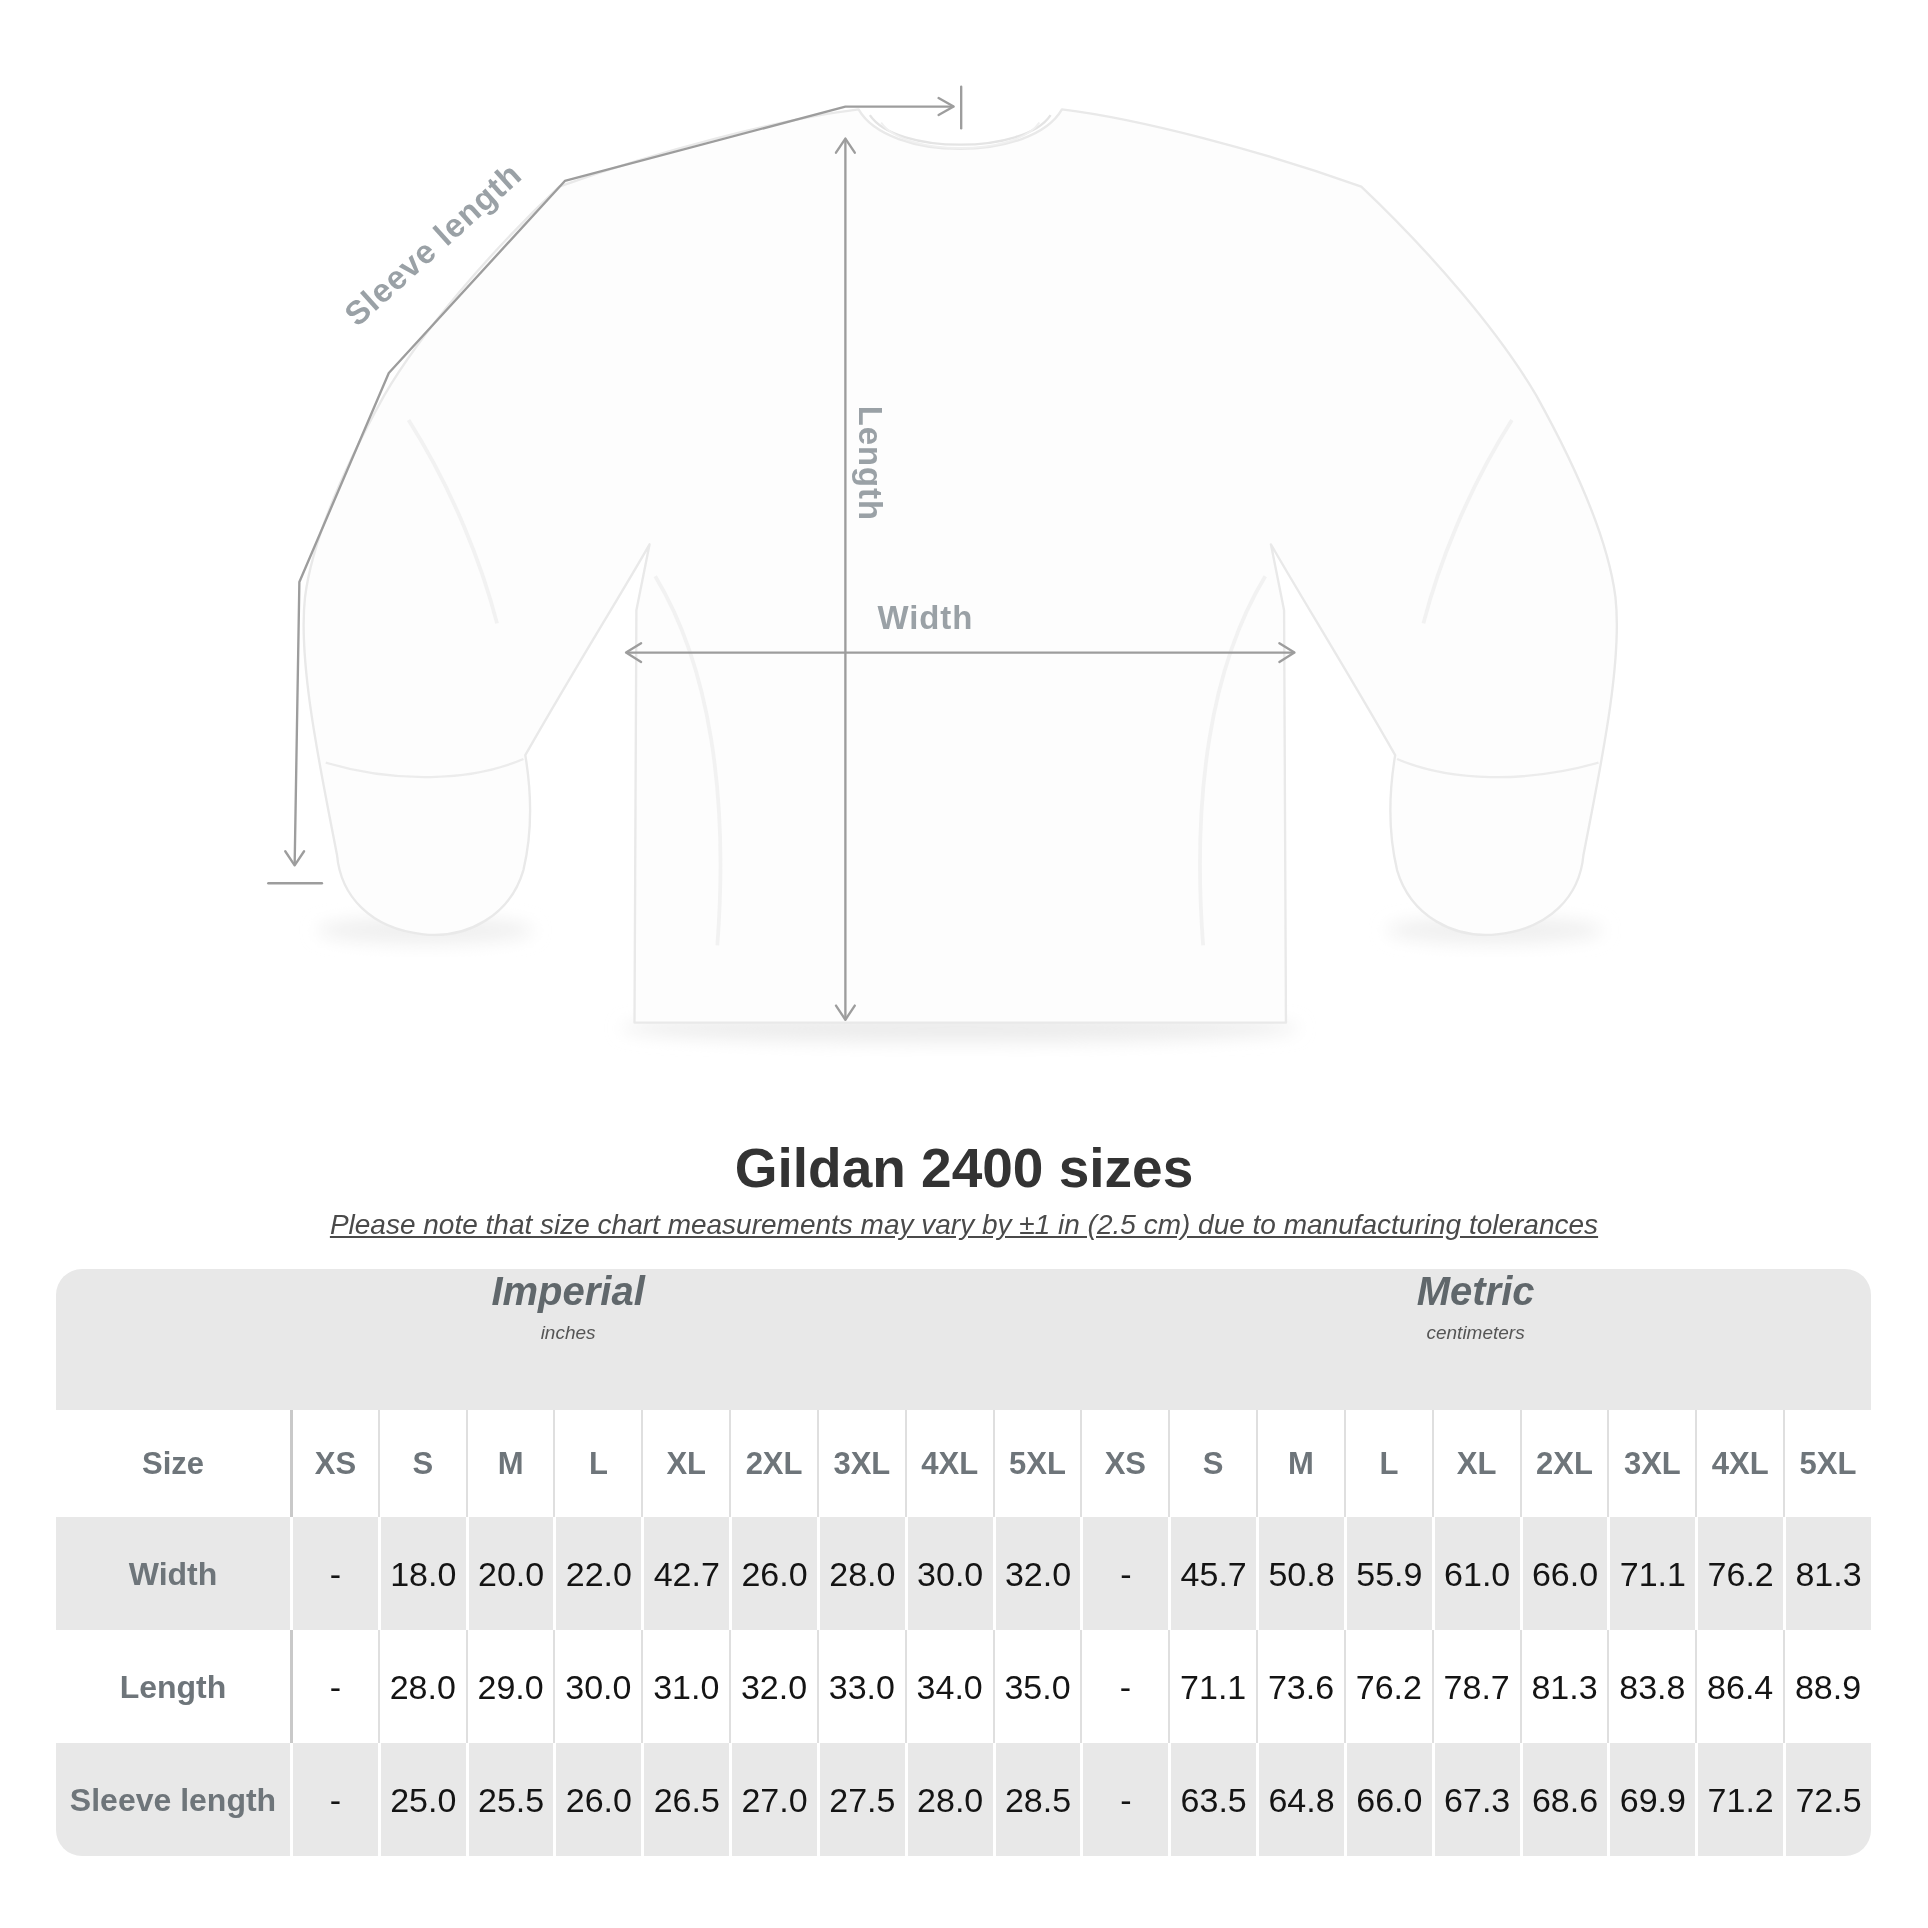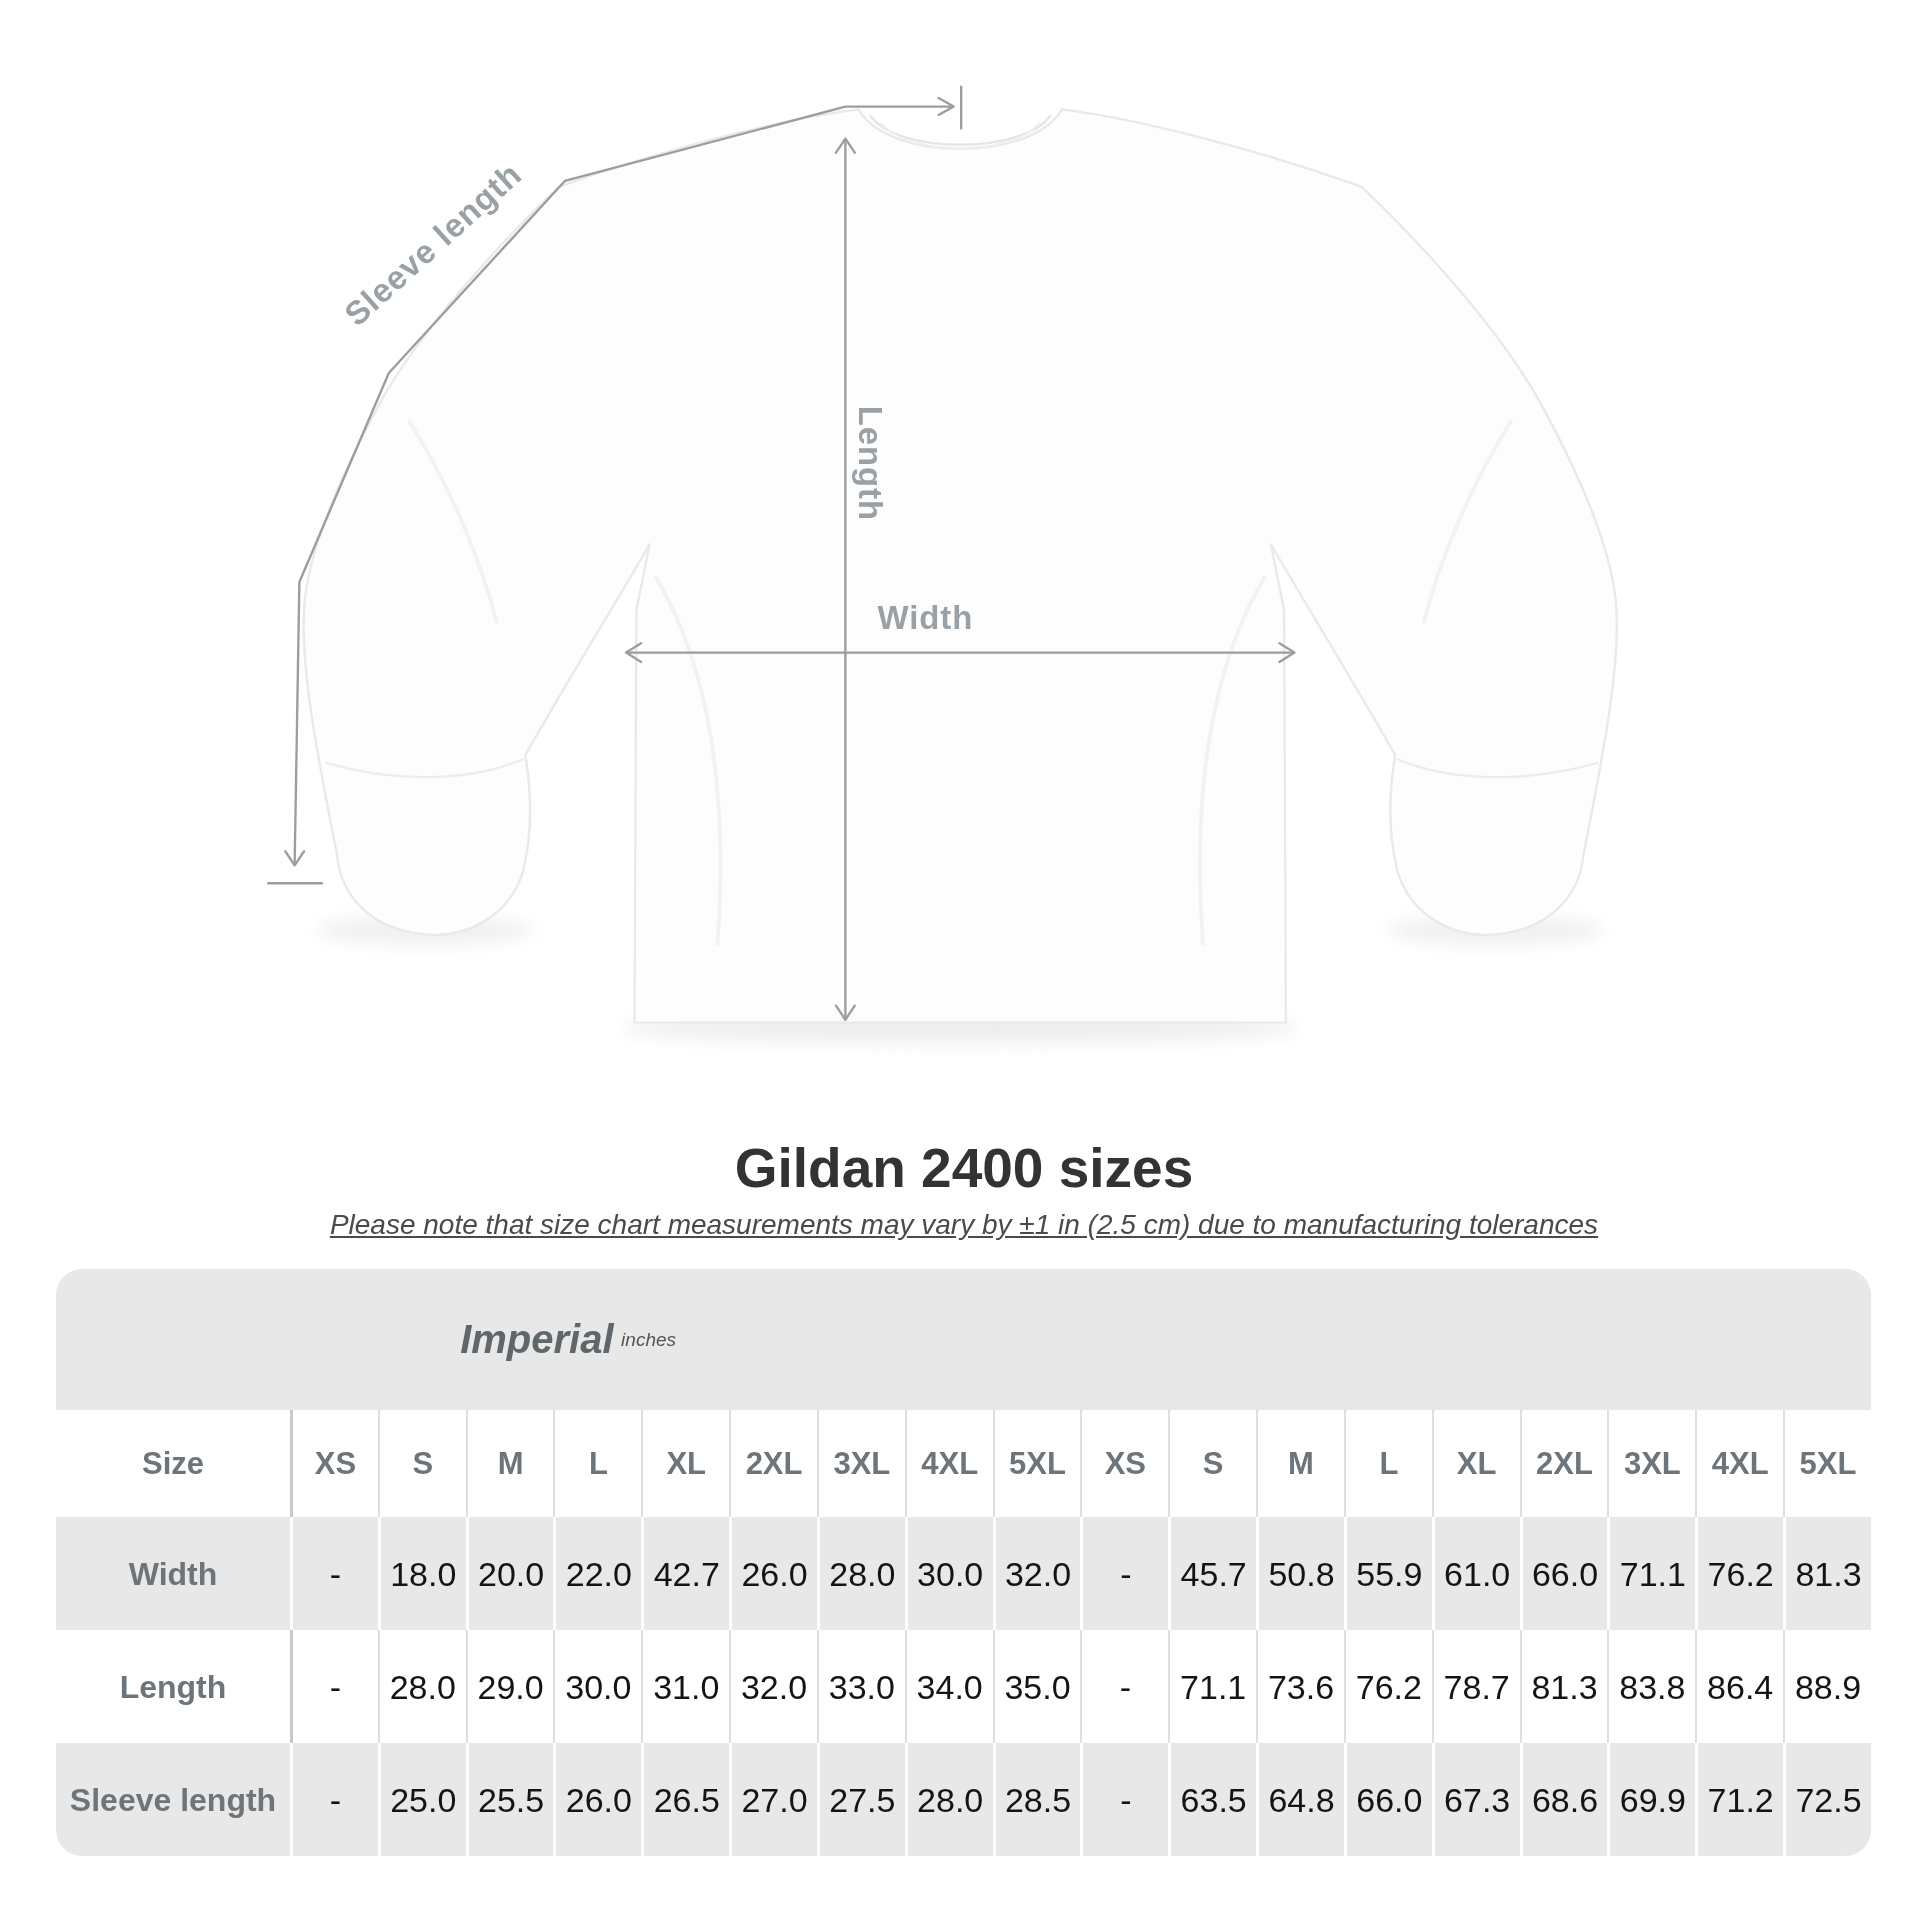--- a/index.html
+++ b/index.html
@@ -33,22 +33,22 @@
   
   .size-chart { margin: 28px 56px 0 56px; width: 1815px; }
 
   .band {
     height: 141px; background: #e8e8e8;
     border-radius: 26px 26px 0 0;
     display: flex;
   }
   .band-half {
     width: 56.43%;
-    display: flex; flex-direction: row;
-    justify-content: center; align-items: center; gap: 7.5px;
+    display: flex; flex-direction: column;
+    align-items: center; gap: 7.5px;
   }
   .band-half.right { width: 43.57%; }
   .band-title { font-size: 40px; font-weight: bold; font-style: italic; color: #60676b; }
   .band-unit  { font-size: 19px; font-style: italic; color: #555555; }
 
   table.size-table {
     border-collapse: separate; border-spacing: 0;
     table-layout: fixed; width: 1815px;
   }
   table.size-table th, table.size-table td {
@@ -151,20 +151,24 @@
 
 <h1 class="page-title">Gildan 2400 sizes</h1>
 <p class="page-subtitle">Please note that size chart measurements may vary by ±1 in (2.5 cm) due to manufacturing tolerances</p>
 
 <div class="size-chart">
   <div class="band">
     <div class="band-half">
       <div class="band-title">Imperial</div>
       <div class="band-unit">inches</div>
     </div>
+    <div class="band-half right">
+      <div class="band-title">Metric</div>
+      <div class="band-unit">centimeters</div>
+    </div>
   </div>
 
   <table class="size-table">
     <thead>
       <tr id="header-row" class="header-row white-row">
           <th>Size</th>
           <th>XS</th>
           <th>S</th>
           <th>M</th>
           <th>L</th>

